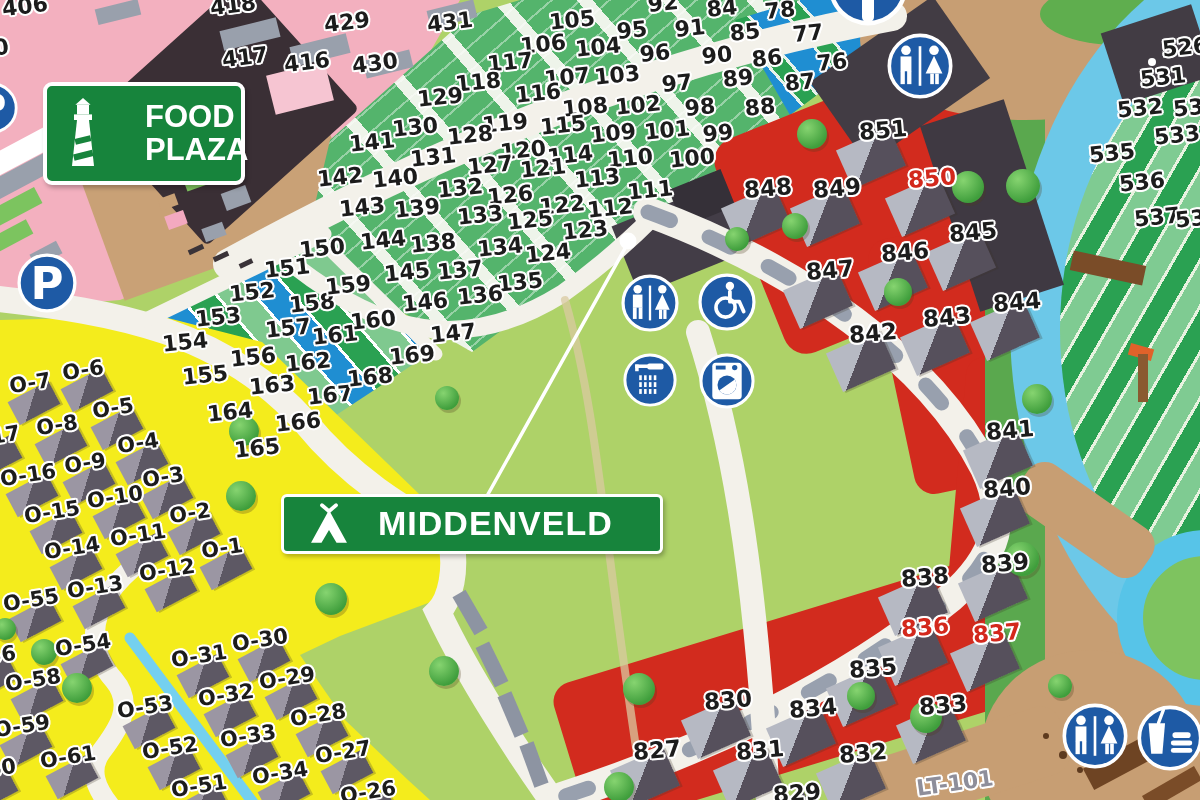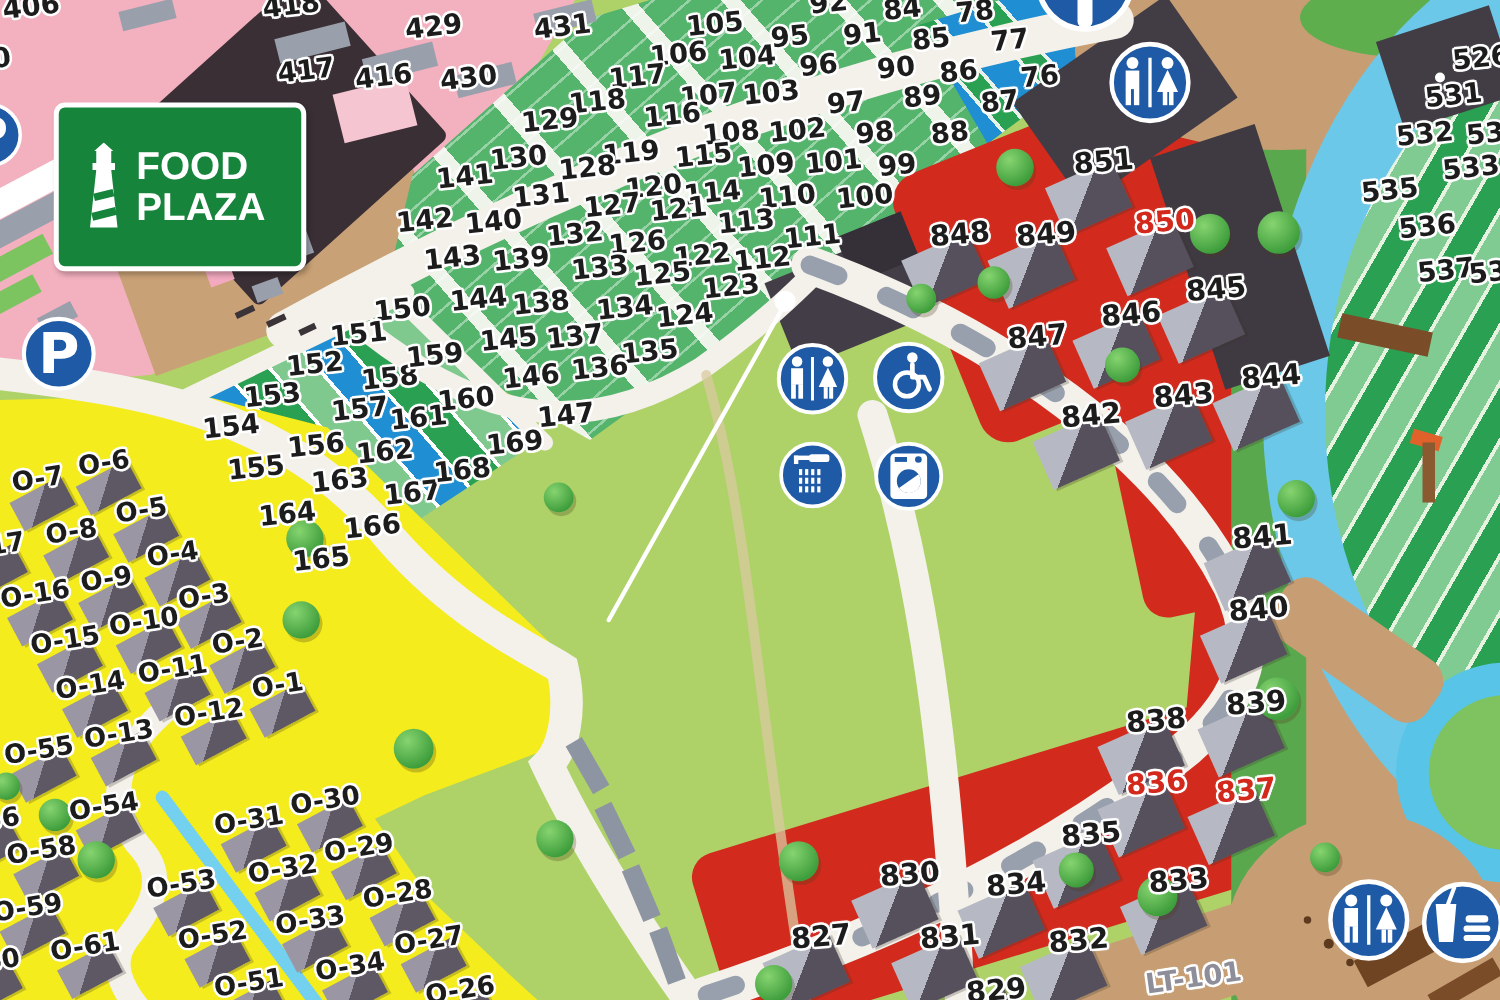--- a/index.html
+++ b/index.html
@@ -442,30 +442,39 @@
     <div class="picon" style="left: 1170px; top: 738px; width: 66px; height: 66px; z-index: 40;">
       <svg width="66" height="66" viewBox="-20 -20 40 40">
     <circle cx="0" cy="0" r="18.6" fill="#1e5aa5" stroke="#fff" stroke-width="2.2"></circle>
     <path d="M-13,-9 L-3,-9 L-4.6,9.5 L-11.4,9.5 Z" fill="#fff"></path>
     <path d="M-7,-9 L-4,-17" stroke="#fff" stroke-width="2" stroke-linecap="round"></path>
     <rect x="1.5" y="-3.5" width="11" height="3.5" rx="1.7" fill="#fff"></rect>
     <rect x="0.5" y="1.5" width="13" height="3" rx="1.5" fill="#fff"></rect>
     <rect x="0.5" y="6" width="13" height="3" rx="1.5" fill="#fff"></rect>
       </svg>
     </div>
-    <div class="sign" id="food-plaza-sign" style="left:43px;top:82px;width:182px;height:95px;padding:16px 6px;">
+    <div class="sign" id="food-plaza-sign" style="left:43px;top:82px;width:182px;height:95px;padding:0 6px;gap:36px;">
     <span style="margin:0 6px 0 10px;">
       <svg width="40" height="72" viewBox="-10 -18 20 36">
         <path d="M-5.5,16 L-3,-7 L3,-7 L5.5,16 Z" fill="#fff"></path>
         <rect x="-4.9" y="9" width="9.8" height="3.2" fill="#17843c" transform="rotate(-14 0 10)"></rect>
         <rect x="-4" y="1.5" width="8" height="3" fill="#17843c" transform="rotate(-14 0 3)"></rect>
         <rect x="-4.5" y="-9.8" width="9" height="2.8" fill="#fff"></rect>
         <rect x="-3" y="-14.6" width="6" height="4.8" fill="#fff"></rect>
         <path d="M-3.8,-14.6 L3.8,-14.6 L0,-18 Z" fill="#fff"></path>
       </svg>
     </span>
     <span class="txt" style="font-size:31px;">
       <span style="display:block;">FOOD</span>
       <span style="display:block;">PLAZA</span>
     </span>
   </div>
 
+  <div class="sign" id="middenveld-sign" style="left:281px;top:494px;width:376px;height:54px;border-width:3px;border-radius:6px;">
+    <span style="margin:0 26px 0 22px;">
+      <svg width="46" height="50" viewBox="-14 -16 28 32">
+        <path d="M0,-9 L11.5,12 L4.8,12 L0,3.8 L-4.8,12 L-11.5,12 Z" fill="#fff"></path>
+        <path d="M-4.5,-12 L0,-8.2 L4.5,-12" stroke="#fff" stroke-width="2.4" fill="none" stroke-linecap="round"></path>
+      </svg>
+    </span>
+    <span class="txt" style="font-size:34px;letter-spacing:1px;">MIDDENVELD</span>
+  </div>
 </div>
 
 </body></html>

